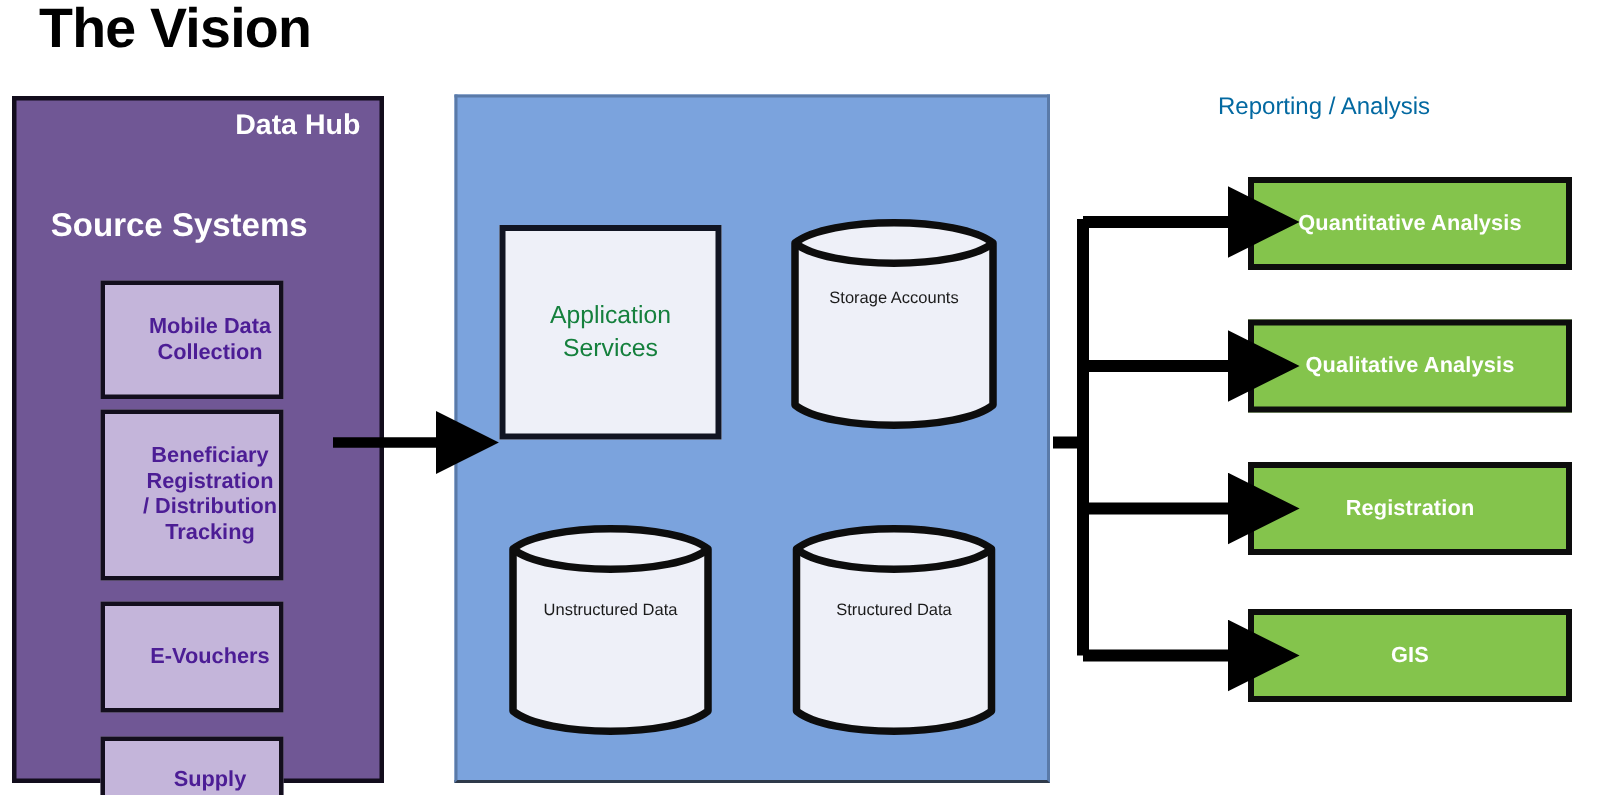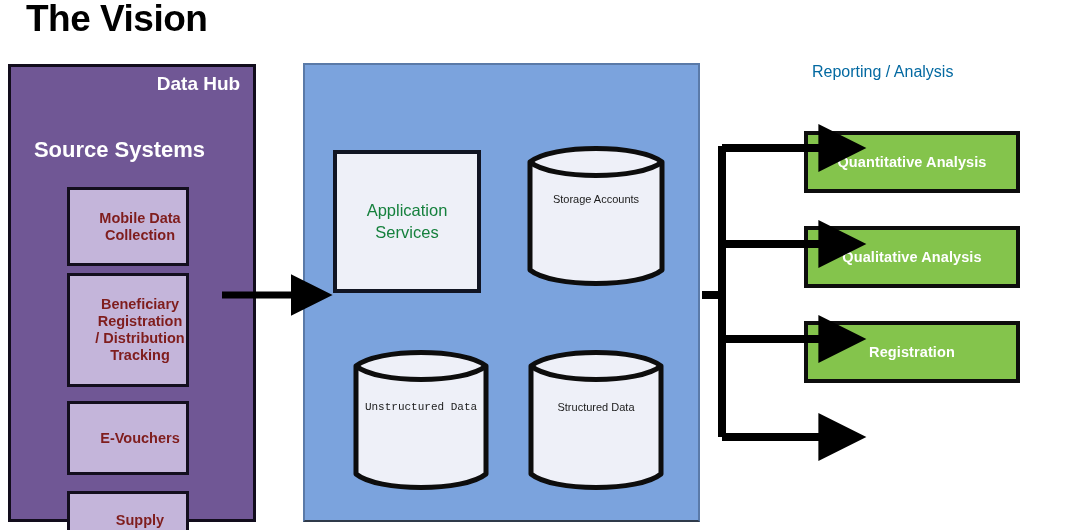--- a/index.html
+++ b/index.html
@@ -33,21 +33,21 @@
     font-size:22px;font-weight:bold;color:#ffffff;
     white-space:nowrap;
   }
   .src-box{
     position:absolute;left:56px;width:122px;
     background:#c4b5da;
     border:3px solid #130e1d;
     box-sizing:border-box;
     display:flex;align-items:center;justify-content:center;
     text-align:center;
-    color:#7f1d1d;font-weight:bold;font-size:14.5px;
+    color:#4c1d95;font-weight:bold;font-size:14.5px;
     line-height:1.17;
     padding-left:24px;
   }
   .src-box.b1{top:120px;height:79px;}
   .src-box.b2{top:206px;height:114px;}
   .src-box.b3{top:334px;height:74px;}
   .src-box.b4{top:424px;height:76px;}
 
   
   .hub-panel{
@@ -75,43 +75,42 @@
   .cyl{position:absolute;}
   .cyl svg{display:block;}
   .cyl-label{
     position:absolute;left:0;width:100%;
     text-align:center;
     color:#1b1b1b;font-size:11px;line-height:1.28;
     pointer-events:none;
   }
   .cyl.c-storage{left:522px;top:140px;width:148px;height:152px;}
   .cyl.c-storage .cyl-label{top:52px;}
-  .cyl.c-unstruct{left:348px;top:344px;width:146px;height:152px;font-family:Liberation Mono, monospace;}
+  .cyl.c-unstruct{left:334px;top:344px;width:146px;height:152px;}
   .cyl.c-unstruct .cyl-label{top:56px;}
   .cyl.c-struct{left:523px;top:344px;width:146px;height:152px;}
   .cyl.c-struct .cyl-label{top:56px;}
 
   
   .rep-title{
     position:absolute;left:812px;top:63px;
     font-size:16px;font-weight:normal;color:#0369a1;
     white-space:nowrap;
   }
 
   
   .rep-box{
-    position:absolute;left:804px;width:216px;height:62px;
+    position:absolute;left:832px;width:216px;height:62px;
     background:#84c44c;
     border:4px solid #0d0d0d;
     box-sizing:border-box;
     display:flex;align-items:center;justify-content:center;
     color:#ffffff;font-weight:bold;font-size:14.5px;
     text-align:right;
     letter-spacing:0.1px;
-    margin-top:13px;
   }
   .rep-box.r1{top:118px;}
   .rep-box.r2{top:213px;}
   .rep-box.r3{top:308px;}
   .rep-box.r4{top:406px;}
 
   
   .connectors{position:absolute;left:0;top:0;width:1069px;height:530px;}
 </style>
 </head>
@@ -156,20 +155,21 @@
       <path d="M8,22 C30,40 116,40 138,22" fill="none" stroke="#0d0d0d" stroke-width="5"></path>
     </svg>
     <div class="cyl-label">Structured Data</div>
   </div>
 
   <div class="rep-title">Reporting / Analysis</div>
 
   <div class="rep-box r1">Quantitative Analysis</div>
   <div class="rep-box r2">Qualitative Analysis</div>
   <div class="rep-box r3">Registration</div>
+  <div class="rep-box r4">GIS</div>
 
   <svg class="connectors" width="1069" height="530" viewBox="0 0 1069 530" aria-hidden="true">
     <defs>
       <marker id="ah" markerWidth="7" markerHeight="7" refX="1.2" refY="3" orient="auto" markerUnits="strokeWidth">
         <path d="M0,0 L0,6 L6,3 z" fill="#000000"></path>
       </marker>
     </defs>
 
     <line x1="222" y1="295" x2="299" y2="295" stroke="#000000" stroke-width="7" marker-end="url(#ah)"></line>
 

